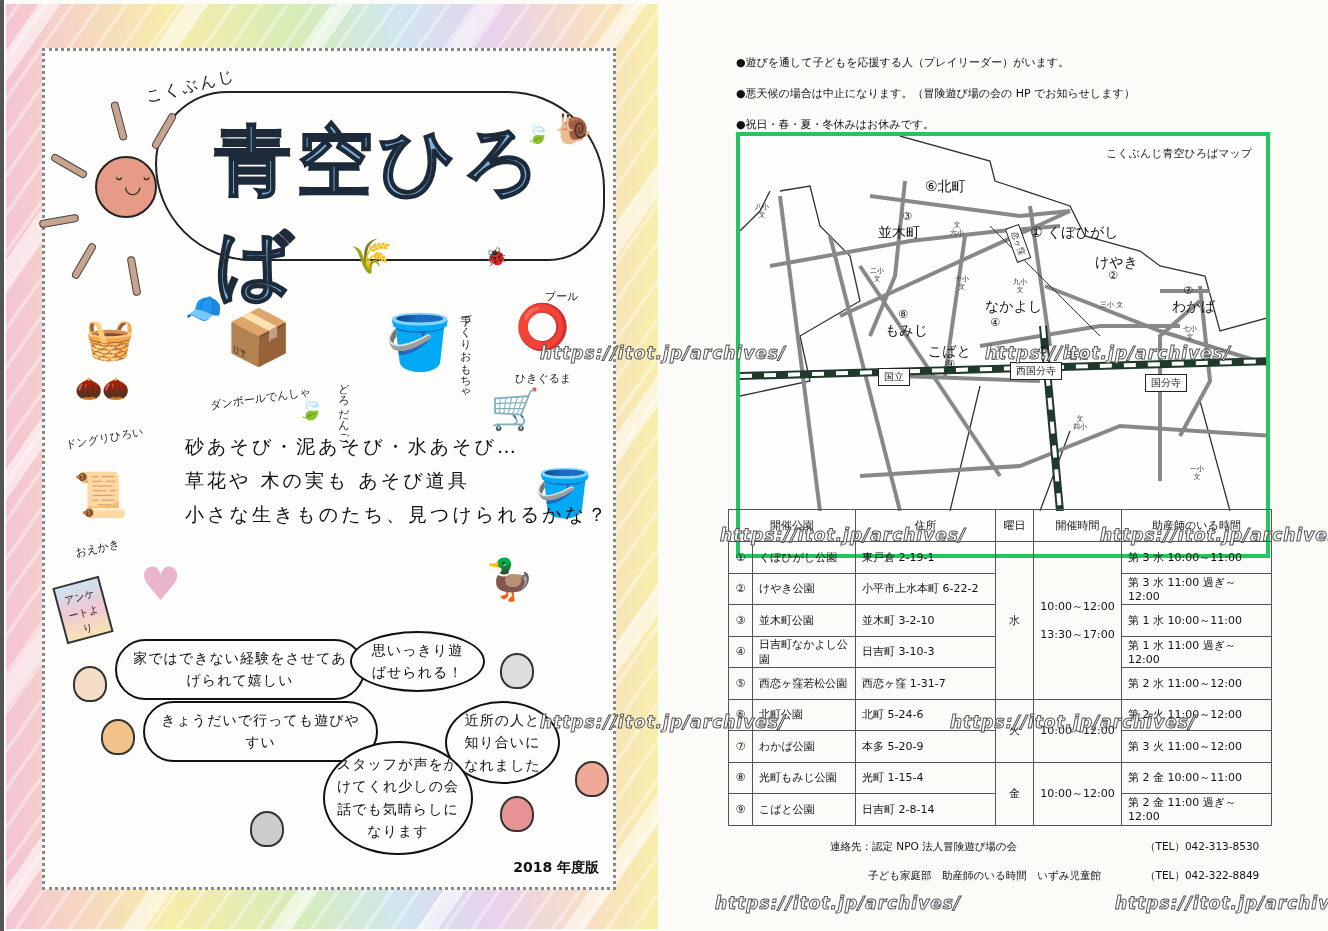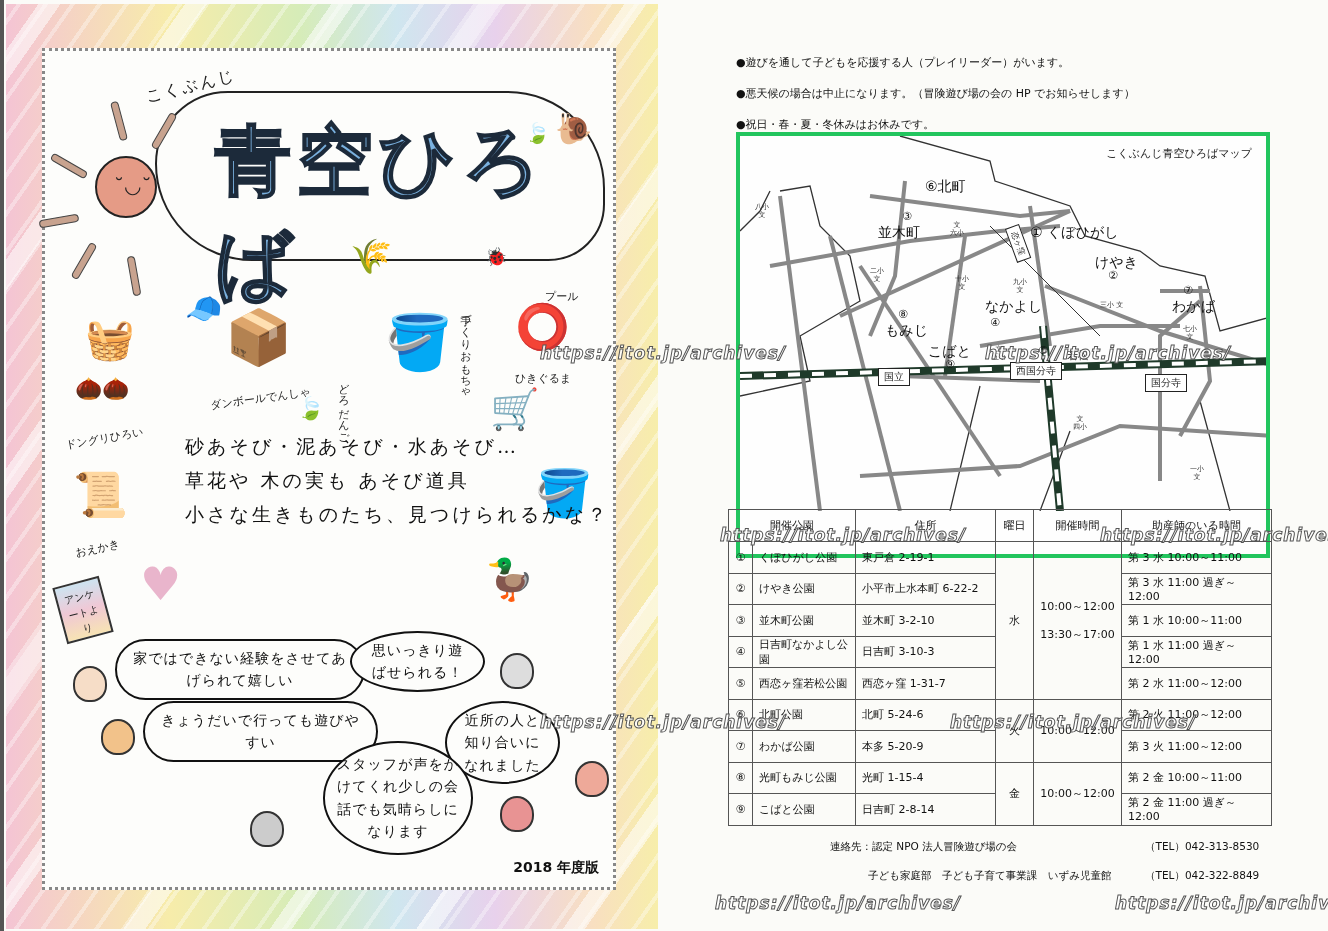--- a/index.html
+++ b/index.html
@@ -267,21 +267,21 @@
     <td class="num">⑨</td>
     <td>こばと公園</td>
     <td>日吉町 2-8-14</td>
     <td>第 2 金 11:00 過ぎ～12:00</td>
   </tr>
 </tbody>
   </table>
 
 <div class="contact" style="left:830px;top:840px;">連絡先：認定 NPO 法人冒険遊び場の会</div>
 <div class="contact" style="left:1145px;top:840px;">（TEL）042-313-8530</div>
-<div class="contact" style="left:868px;top:869px;">子ども家庭部　子ども子育て事業課　いずみ児童館</div>
+<div class="contact" style="left:868px;top:869px;">子ども家庭部　助産師のいる時間　いずみ児童館</div>
 <div class="contact" style="left:1145px;top:869px;">（TEL）042-322-8849</div>
 
 <div class="watermark" style="left:540px;top:343px;">https://itot.jp/archives/</div>
 <div class="watermark" style="left:985px;top:343px;">https://itot.jp/archives/</div>
 <div class="watermark" style="left:720px;top:525px;">https://itot.jp/archives/</div>
 <div class="watermark" style="left:1100px;top:525px;">https://itot.jp/archives/</div>
 <div class="watermark" style="left:540px;top:712px;">https://itot.jp/archives/</div>
 <div class="watermark" style="left:950px;top:712px;">https://itot.jp/archives/</div>
 <div class="watermark" style="left:715px;top:893px;">https://itot.jp/archives/</div>
 <div class="watermark" style="left:1115px;top:893px;">https://itot.jp/archives/</div>

